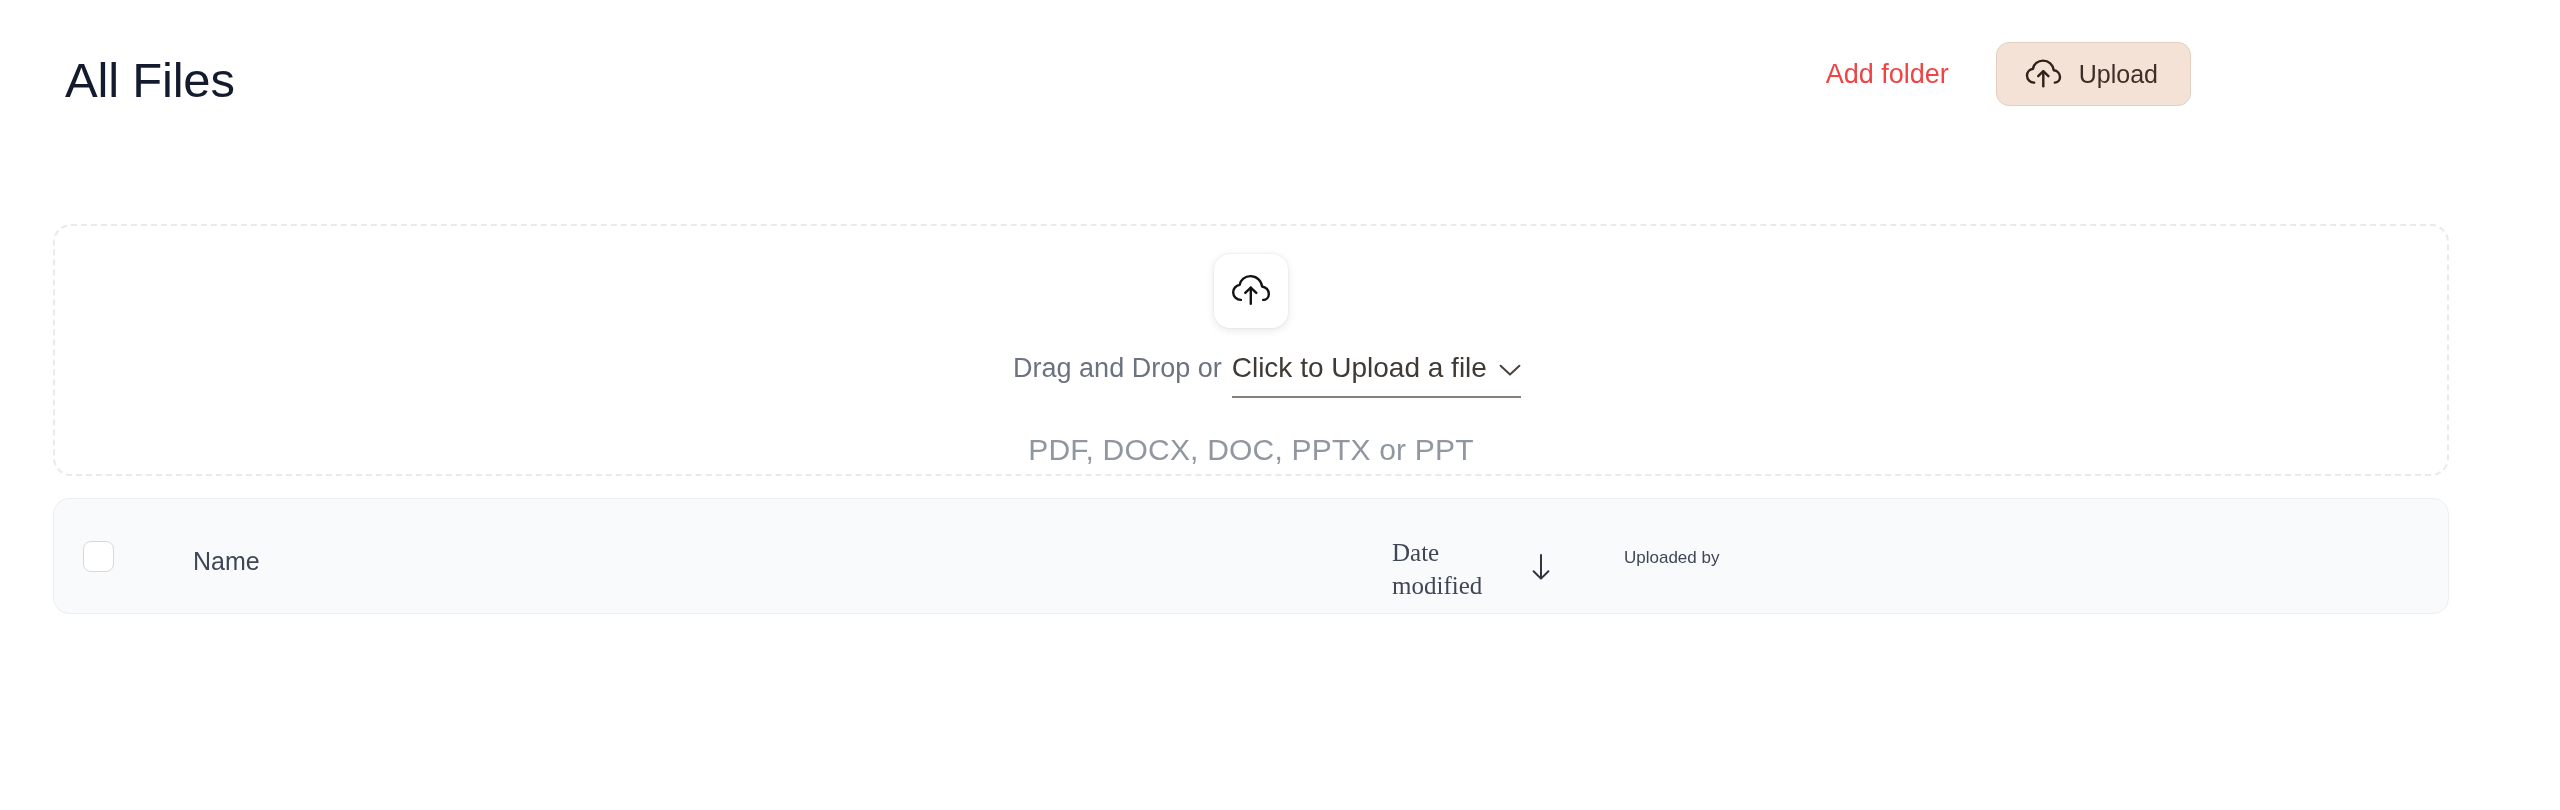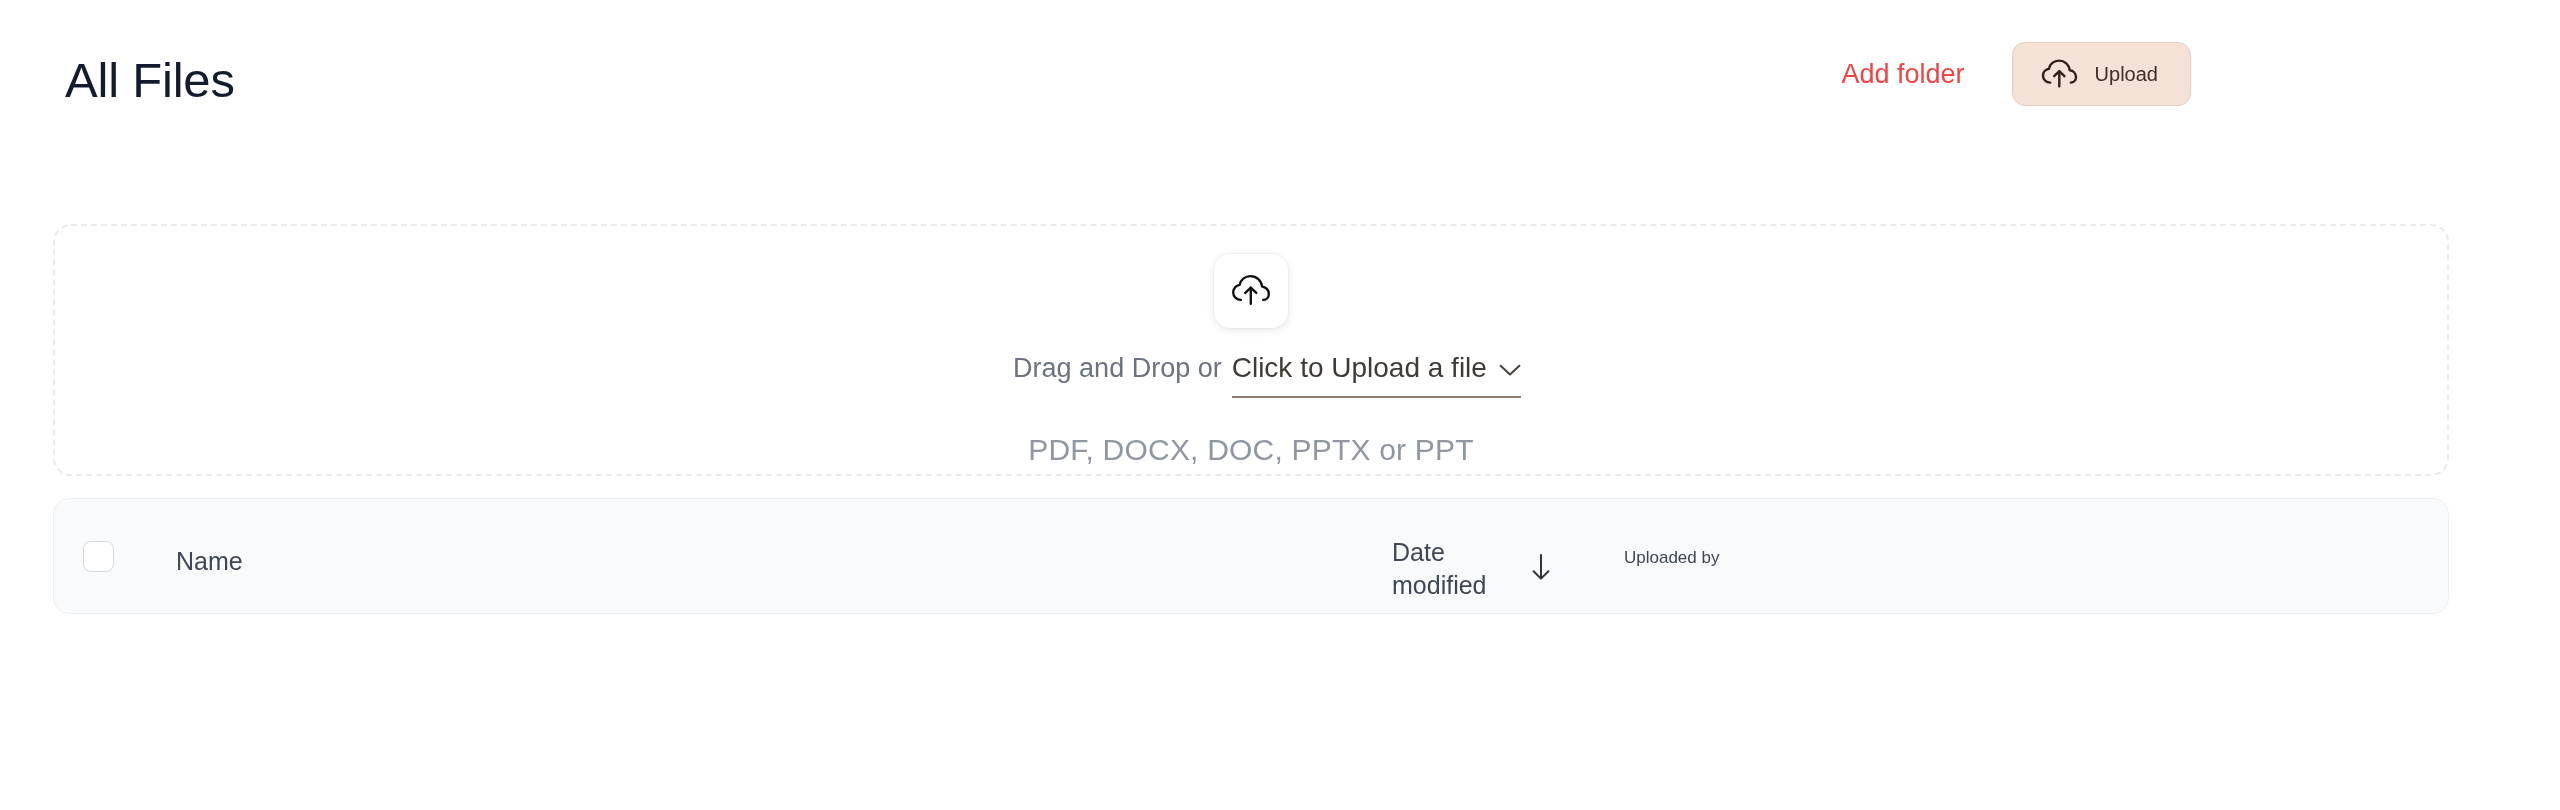--- a/index.html
+++ b/index.html
@@ -71,21 +71,21 @@
     height: 64px;
     padding: 0 32px 0 28px;
     background: #f4e2d6;
     border: 1px solid #e3cfc0;
     border-radius: 13px;
     cursor: pointer;
     font-family: "Liberation Sans", sans-serif;
   }
 
   .upload-btn .label {
-    font-size: 20px;
+    font-size: 25px;
     color: #3d2f27;
     line-height: 1;
     white-space: nowrap;
   }
 
   .icon-cloud-up-btn { display: block; }
 
   
   .dropzone {
     position: absolute;
@@ -184,36 +184,37 @@
     width: 31px;
     height: 31px;
     border: 1.5px solid #d5d9de;
     border-radius: 8px;
     background: #ffffff;
     cursor: pointer;
   }
 
   .th-name {
     position: absolute;
-    left: 122px;
+    left: 139px;
     top: 50px;
     font-size: 25px;
     color: #3f4756;
     line-height: 1;
     white-space: nowrap;
   }
 
   .th-date {
     position: absolute;
     left: 1338px;
     top: 37px;
     display: flex;
     align-items: center;
     gap: 32px;
     cursor: pointer;
+    font-family: Liberation Serif, serif;
   }
 
   .th-date-text {
     font-size: 25px;
     color: #3f4756;
     line-height: 1.33;
     width: 105px;
   }
 
   .th-uploaded {

